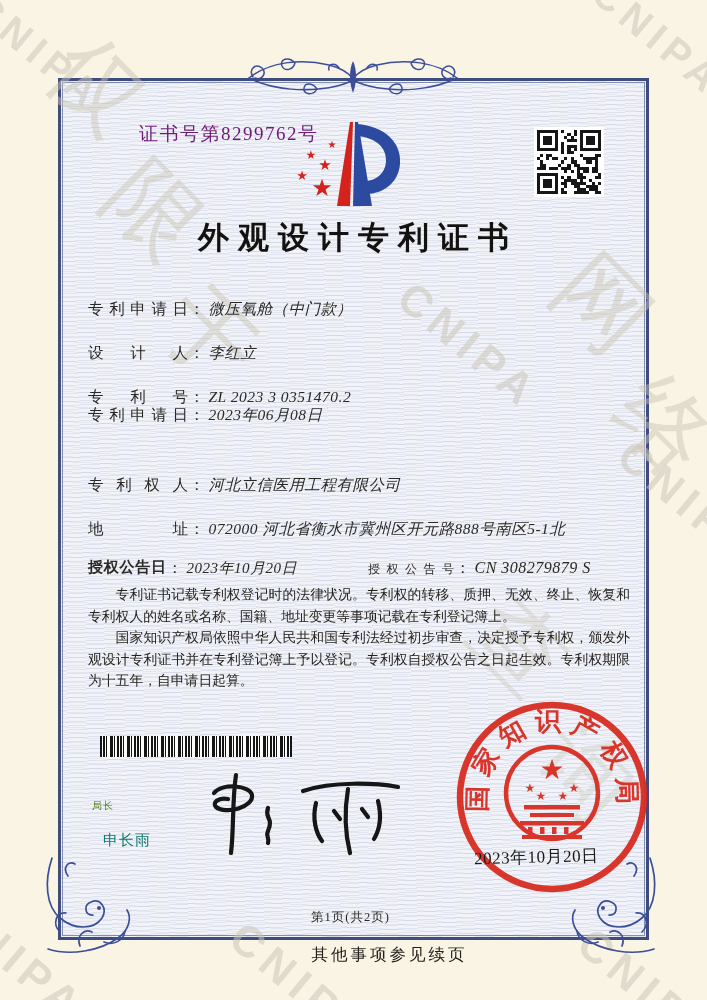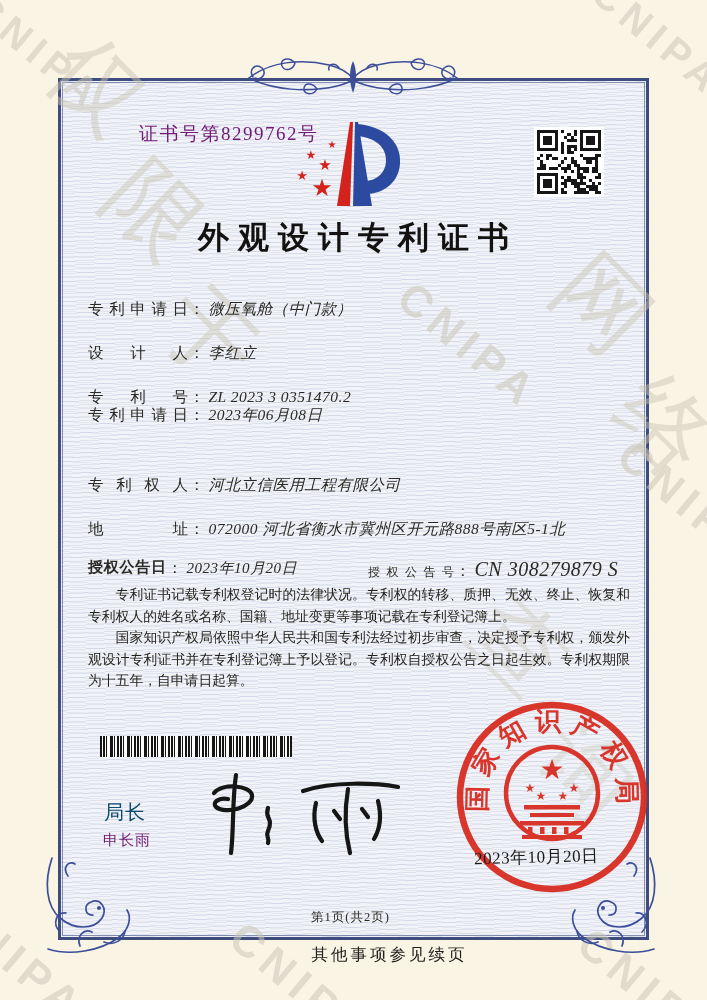--- a/index.html
+++ b/index.html
@@ -53,24 +53,24 @@
   .paras p{margin:0;text-indent:2em;font-size:13.8px;line-height:21.5px;color:#26231e;text-align:justify;}
 
   
   .barcode{position:absolute;left:100px;top:736px;width:192px;height:21px;
     background:repeating-linear-gradient(90deg,
       #151515 0 2px,#fbfbf9 2px 3px,#151515 3px 5px,#fbfbf9 5px 6px,
       #151515 6px 7px,#fbfbf9 7px 10px,#151515 10px 13px,#fbfbf9 13px 14px,
       #151515 14px 15px,#fbfbf9 15px 17px);}
 
   
-  .signer-title{position:absolute;left:104px;top:799px;font-family:"Liberation Sans","DejaVu Sans",sans-serif;
-                font-size:20px;color:#0c4a6e;letter-spacing:1px;}
+  .signer-title{position:absolute;left:92px;top:799px;font-family:"Liberation Sans","DejaVu Sans",sans-serif;
+                font-size:10px;color:#4d7c0f;letter-spacing:1px;}
   .signer-name{position:absolute;left:103px;top:831px;font-family:"Liberation Sans","DejaVu Sans",sans-serif;
-               font-size:15px;color:#701a75;letter-spacing:1px;}
+               font-size:15px;color:#0f766e;letter-spacing:1px;}
   .signature{position:absolute;left:198px;top:763px;}
 
   
   .seal{position:absolute;left:452px;top:697px;}
   .seal-date{position:absolute;left:474px;top:845px;width:170px;font-size:17px;letter-spacing:.5px;
              color:#1b1a18;transform:rotate(-1.5deg);z-index:7;}
 
   
   .page-ind{position:absolute;left:58px;top:909px;width:585px;text-align:center;
             font-size:12.5px;color:#2b2925;letter-spacing:1px;}
@@ -605,21 +605,21 @@
     </div>
     <div class="frow" style="top:475px">
       <span class="flabel">专利权人</span><span class="fcolon">：</span><span class="fvalue">河北立信医用工程有限公司</span>
     </div>
     <div class="frow" style="top:519px">
       <span class="flabel">地址</span><span class="fcolon">：</span><span class="fvalue">072000 河北省衡水市冀州区开元路888号南区5-1北</span>
     </div>
     <div class="frow" style="top:558px">
       <span class="flabel w5">授权公告日</span><span class="fcolon">：</span><span class="fvalue" style="font-size:15px">2023年10月20日</span>
       <span class="pair2">
-        <span class="flabel2">授权公告号</span><span class="fcolon">：</span><span class="fvalue" style="font-size:20px">CN 308279879 S</span>
+        <span class="flabel2">授权公告号</span><span class="fcolon">：</span><span class="fvalue" style="font-size:16px">CN 308279879 S</span>
       </span>
     </div>
   </div>
 
   <div class="paras z3">
     <p>专利证书记载专利权登记时的法律状况。专利权的转移、质押、无效、终止、恢复和专利权人的姓名或名称、国籍、地址变更等事项记载在专利登记簿上。</p>
     <p>国家知识产权局依照中华人民共和国专利法经过初步审查，决定授予专利权，颁发外观设计专利证书并在专利登记簿上予以登记。专利权自授权公告之日起生效。专利权期限为十五年，自申请日起算。</p>
   </div>
 
   <div class="barcode z3"></div>

